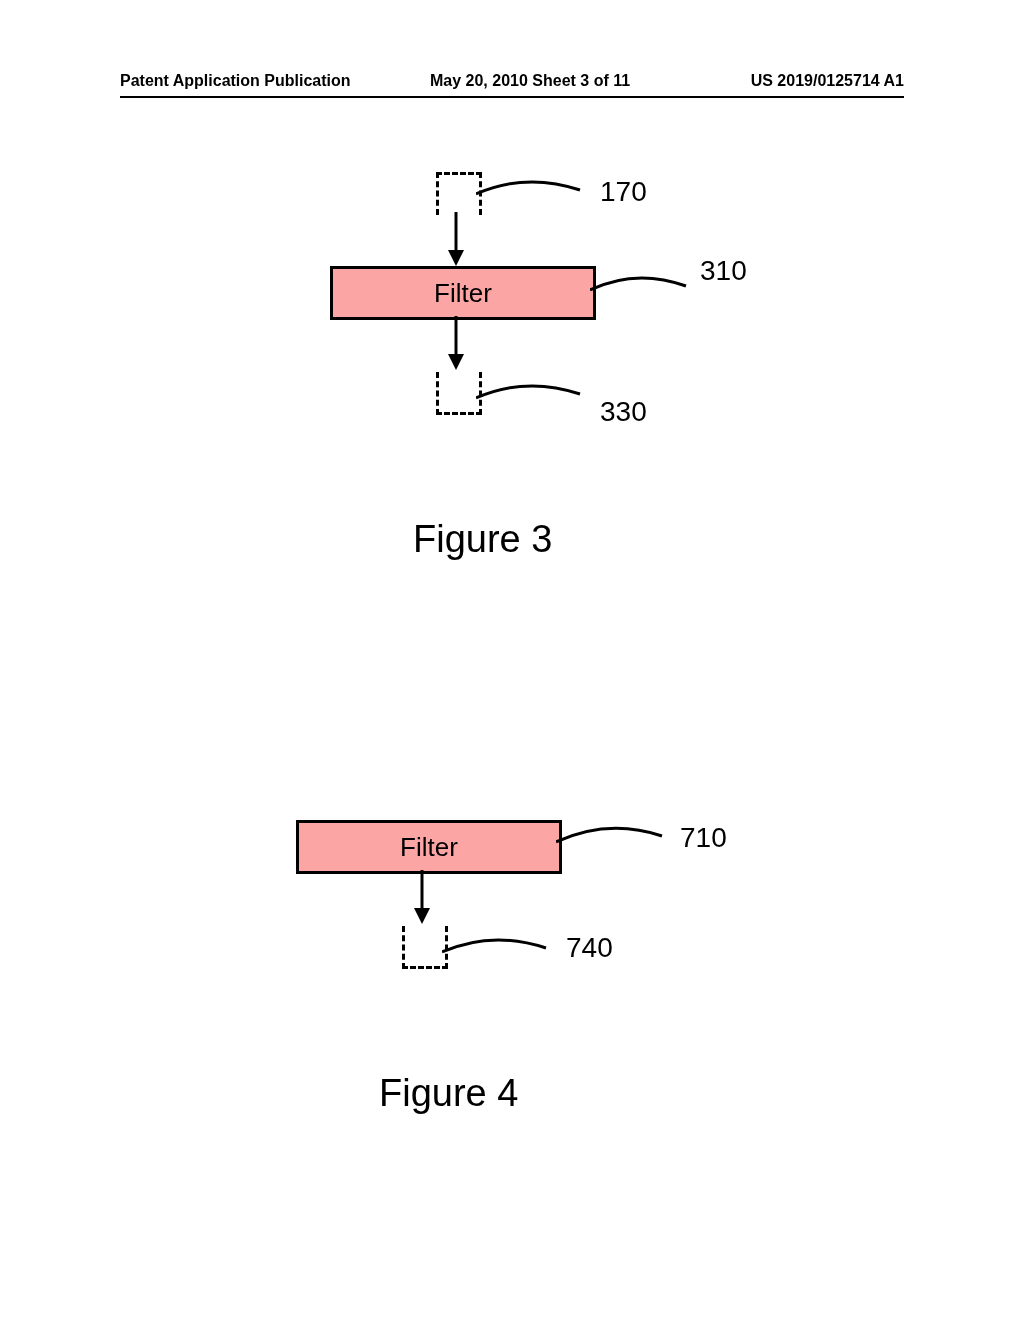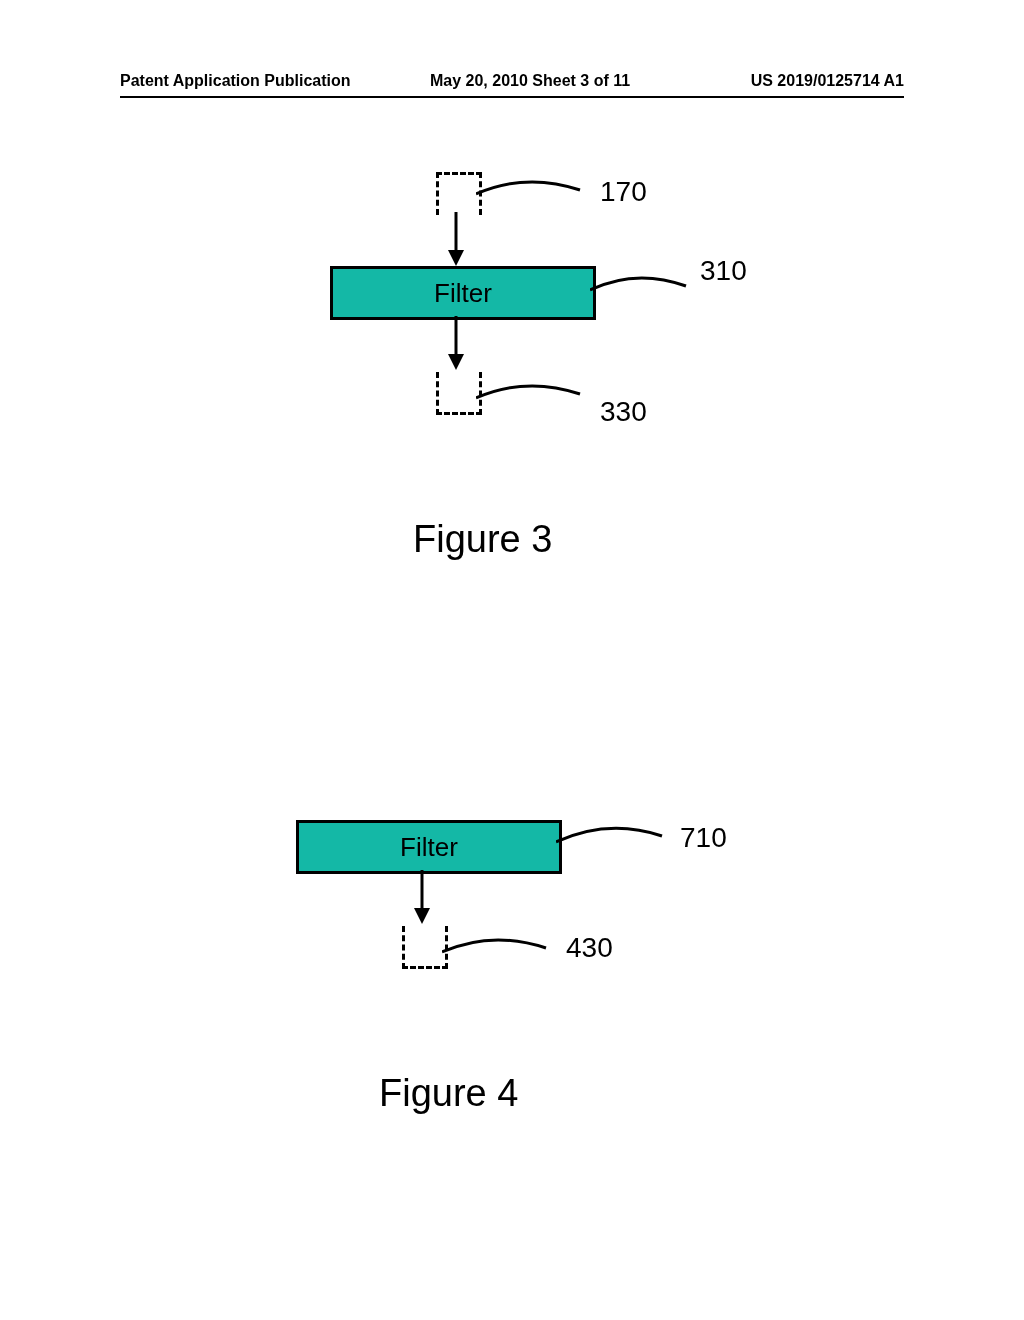--- a/index.html
+++ b/index.html
@@ -32,21 +32,21 @@
     top: 96px;
     left: 120px;
     right: 120px;
     height: 2px;
     background: #000;
   }
 
   .filter-box {
     position: absolute;
     border: 3px solid #000;
-    background: #14b8a6;
+    background: #fca5a5;
     text-align: center;
     font-size: 26px;
     display: flex;
     align-items: center;
     justify-content: center;
   }
 
   .dashed-box {
     position: absolute;
     width: 40px;
@@ -131,17 +131,17 @@
   <div class="dashed-box open-top" style="left:402px; top:926px;"></div>
 
   <svg class="leader" style="left:556px; top:824px; width:110px; height:30px;" viewBox="0 0 110 30">
     <path d="M0 18 Q 52 -6 106 12" stroke="#000" stroke-width="3" fill="none"></path>
   </svg>
   <span class="ref-label" style="left:680px; top:822px;">710</span>
 
   <svg class="leader" style="left:442px; top:936px; width:110px; height:30px;" viewBox="0 0 110 30">
     <path d="M0 16 Q 50 -6 104 12" stroke="#000" stroke-width="3" fill="none"></path>
   </svg>
-  <span class="ref-label" style="left:566px; top:932px;">430</span>
+  <span class="ref-label" style="left:566px; top:932px;">740</span>
 
   <span class="fig-caption" style="left:379px; top:1072px;">Figure 4</span>
 
 </div>
 
 </body></html>

